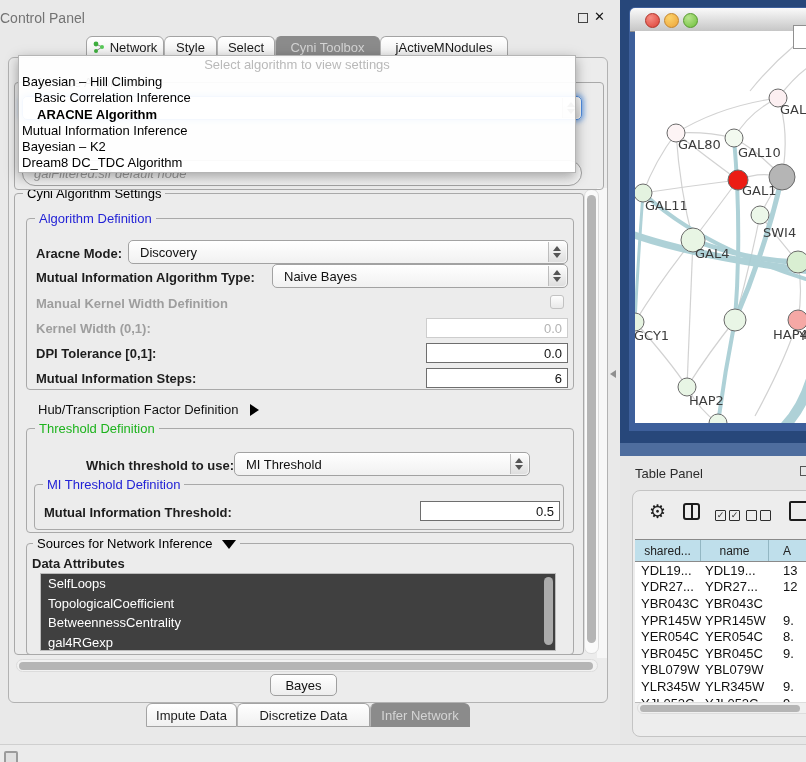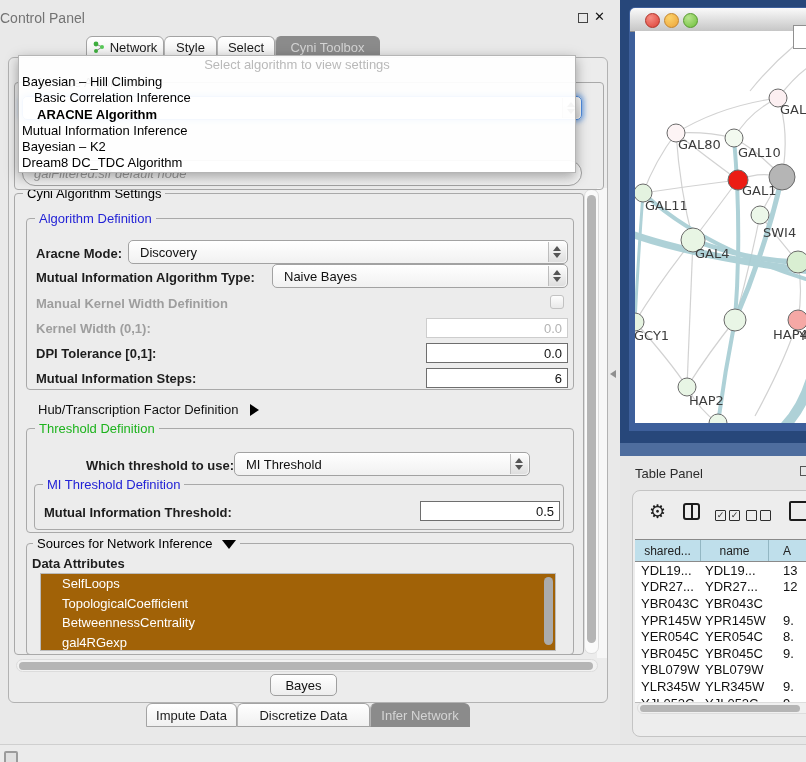--- a/index.html
+++ b/index.html
@@ -24,21 +24,21 @@
   .field{position:absolute;height:20px;background:#fff;border:1px solid #6e6e6e;box-sizing:border-box;font-size:13px;text-align:right;padding:2px 5px 0 0;color:#111;}
   .field.dis{border:1px solid #cdcdcd;color:#b3b3b3;}
   .seg{height:22px;box-sizing:border-box;border:1px solid #a3a3a3;border-left:none;background:linear-gradient(#ffffff,#f0f0f0);
        display:flex;align-items:center;justify-content:center;font-size:13px;color:#1a1a1a;white-space:nowrap;}
   .seg.first{border-left:1px solid #a3a3a3;border-radius:6px 0 0 0;border-top-left-radius:6px;border-bottom-left-radius:0;}
   .seg.last{border-radius:0 6px 0 0;}
   .seg.sel{background:#8b8b8b;color:#d4d4d4;border-color:#8b8b8b;}
   .tabrow{display:flex;position:absolute;}
   .tabrow .seg{border-radius:6px 6px 0 0;margin-right:0;}
   .tabrow .seg + .seg{border-left:1px solid #b5b5b5;}
-  .list-item{height:19.5px;line-height:19.5px;background:#a16207;color:#fff;font-size:13px;padding-left:21px;white-space:nowrap;}
+  .list-item{height:19.5px;line-height:19.5px;background:#404040;color:#fff;font-size:13px;padding-left:7px;white-space:nowrap;}
   .sb-v{background:#fafafa;border:1px solid #dcdcdc;border-radius:7px;}
   .thumb{background:#b5b5b5;border-radius:6px;position:absolute;}
   .node-label{position:absolute;font-family:"DejaVu Sans",sans-serif;font-size:13px;color:#3c3c3c;white-space:nowrap;}
   .hcell{box-sizing:border-box;background:#bfdfeb;border-right:1px solid #93b7c3;font-size:12px;color:#222;
          display:flex;align-items:center;justify-content:center;height:100%;}
   .trow{display:flex;height:16.6px;align-items:center;}
   .tcell{box-sizing:border-box;font-size:13px;color:#111;white-space:nowrap;overflow:hidden;}
   .cbico{display:inline-block;width:9px;height:9px;border:1.5px solid #2e2e2e;border-radius:1px;margin-right:3px;
          font-size:9px;line-height:9px;text-align:center;color:#2e2e2e;font-weight:bold;vertical-align:middle;}
 </style>
@@ -67,20 +67,23 @@
       <span>Network</span>
     </div>
     <div class="seg" style="width:53px;">
       <span>Style</span>
     </div>
     <div class="seg" style="width:58px;">
       <span>Select</span>
     </div>
     <div class="seg sel" style="width:105px;">
       <span>Cyni Toolbox</span>
+    </div>
+    <div class="seg last" style="width:128px;">
+      <span>jActiveMNodules</span>
     </div>
   </div>
 
   <div class="abs" style="left:8px;top:57px;width:600px;height:646px;background:#ececec;border:1px solid #b2b2b2;border-radius:6px;box-sizing:border-box;"></div>
 
   <div class="abs grp" style="left:14px;top:82px;width:588px;height:106px;z-index:1;">
     <span class="grp-title">Inference Algorithm</span>
   </div>
   <div class="combo" style="left:22px;top:96px;width:560px;z-index:1;border-color:#4f8de0;box-shadow:0 0 5px 2px rgba(90,150,230,0.75);">
     <span class="stepper">

